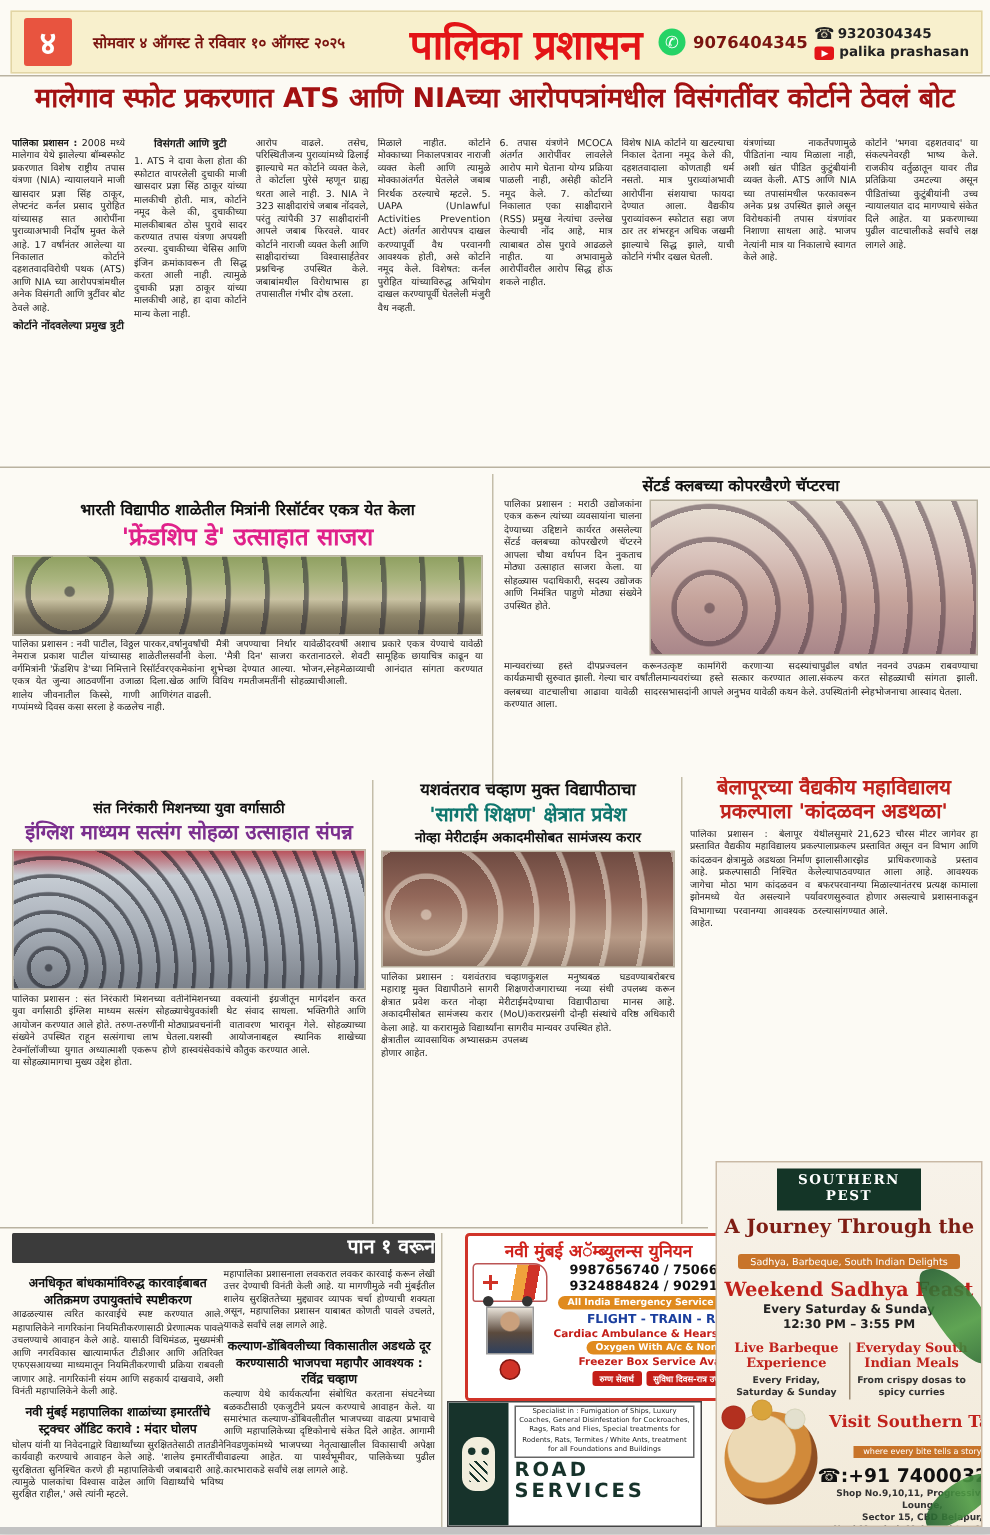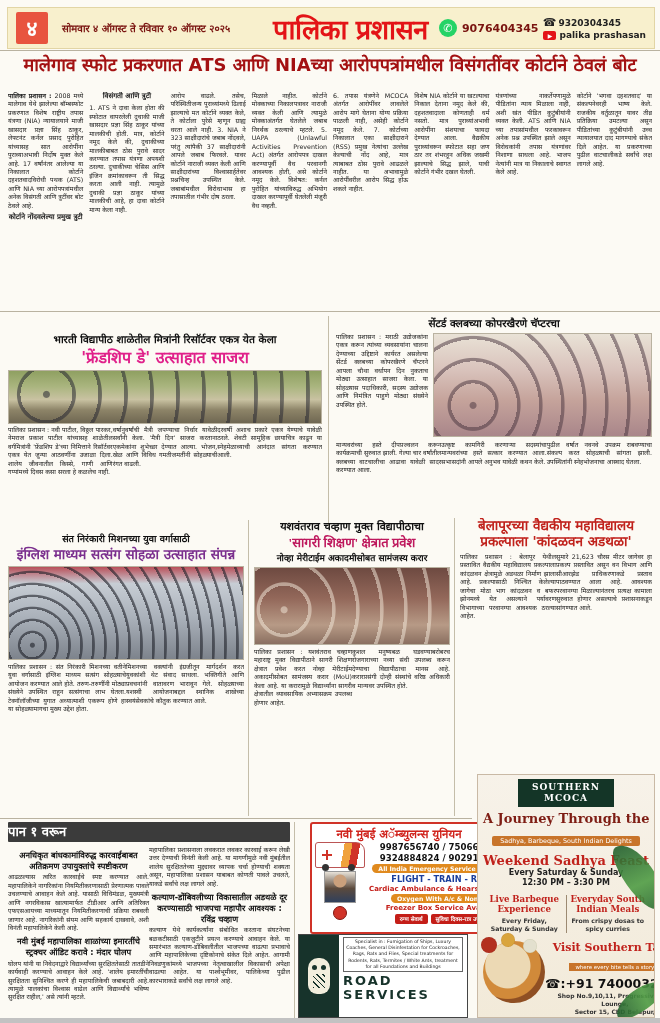--- a/index.html
+++ b/index.html
@@ -44,21 +44,21 @@
   .photo-club{background:linear-gradient(180deg,#e9e2d6 0%,#d9c3bc 35%,#c5a39b 65%,#a9868a 100%);}
   .photo-club:after{content:"";position:absolute;inset:0;
      background:repeating-radial-gradient(circle at 18% 70%,rgba(70,50,60,.5) 0 3px,transparent 4px 22px);}
   .photo-crowd{background:linear-gradient(180deg,#b9505a 0%,#c7cdd4 18%,#aab1ba 55%,#7d838c 100%);}
   .photo-crowd:after{content:"";position:absolute;inset:0;
      background:repeating-radial-gradient(circle at 10% 85%,rgba(30,32,40,.6) 0 2px,transparent 3px 12px);}
   .photo-mou{background:linear-gradient(180deg,#6e4a41 0%,#93685a 40%,#b79a86 75%,#8a6f60 100%);}
   .photo-mou:after{content:"";position:absolute;inset:0;
      background:repeating-radial-gradient(circle at 15% 55%,rgba(245,235,220,.5) 0 3px,transparent 4px 24px);}
   
-  .p1bar{background:#3b3b3b;color:#fff;text-align:left;font-size:13px;font-weight:bold;
+  .p1bar{background:#3b3b3b;color:#fff;text-align:right;font-size:13px;font-weight:bold;
          height:20px;line-height:20px;border-radius:1px;}
   .p1hl{font-size:8.2px;font-weight:bold;color:#111;line-height:1.3;margin:4px 0 2px 0;text-align:center;}
   
   .ad{position:absolute;background:#fff;overflow:hidden;}
   .ad-amb{border:2px solid #d03328;border-radius:3px;padding:2px 3px;}
   .amb-title{text-align:center;color:#d0231c;font-size:11.5px;font-weight:900;white-space:nowrap;}
   .amb-body{display:flex;gap:4px;margin-top:1px;}
   .amb-left{width:50px;display:flex;flex-direction:column;align-items:center;gap:3px;}
   .van{width:48px;height:24px;background:#fff;border:1px solid #b55;border-radius:3px 9px 2px 2px;position:relative;
        background-image:linear-gradient(100deg,transparent 55%,#f0a23c 55% 70%,#d03328 70% 85%,transparent 85%);}
@@ -208,21 +208,21 @@
     <div class="grid g2 txt" style="height:158px;">
       <p>पालिका प्रशासन : संत निरंकारी मिशनच्या वतीने युवा वर्गासाठी इंग्लिश माध्यम सत्संग सोहळ्याचे आयोजन करण्यात आले होते. तरुण-तरुणींनी मोठ्या संख्येने उपस्थित राहून सत्संगाचा लाभ घेतला. टेक्नॉलॉजीच्या युगात अध्यात्माशी एकरूप होणे हा या सोहळ्यामागचा मुख्य उद्देश होता.</p>
       <p>मिशनच्या वक्त्यांनी इंग्रजीतून मार्गदर्शन करत युवकांशी थेट संवाद साधला. भक्तिगीते आणि प्रवचनांनी वातावरण भारावून गेले. सोहळ्याच्या यशस्वी आयोजनाबद्दल स्थानिक शाखेच्या स्वयंसेवकांचे कौतुक करण्यात आले.</p>
     </div>
   </div>
 
   <div class="vr" style="left:248px;top:520px;height:296px;"></div>
 
   <div class="art" style="top:518px;left:254px;width:196px;height:296px;">
     <div class="kick" style="font-size:11px;">यशवंतराव चव्हाण मुक्त विद्यापीठाचा</div>
-    <div class="hl" style="font-size:13px;color:#be185d;font-family:Liberation Serif, serif;">'सागरी शिक्षण' क्षेत्रात प्रवेश</div>
+    <div class="hl" style="font-size:13px;color:#0f766e;">'सागरी शिक्षण' क्षेत्रात प्रवेश</div>
     <div class="kick" style="font-size:9px;">नोव्हा मेरीटाईम अकादमीसोबत सामंजस्य करार</div>
     <div class="ph-box photo-mou" style="height:76px;margin:3px 0;"></div>
     <div class="grid g2 txt" style="height:170px;">
       <p>पालिका प्रशासन : यशवंतराव चव्हाण महाराष्ट्र मुक्त विद्यापीठाने सागरी शिक्षण क्षेत्रात प्रवेश करत नोव्हा मेरीटाईम अकादमीसोबत सामंजस्य करार (MoU) केला आहे. या करारामुळे विद्यार्थ्यांना सागरी क्षेत्रातील व्यावसायिक अभ्यासक्रम उपलब्ध होणार आहेत.</p>
       <p>कुशल मनुष्यबळ घडवण्याबरोबरच रोजगाराच्या नव्या संधी उपलब्ध करून देण्याचा विद्यापीठाचा मानस आहे. करारप्रसंगी दोन्ही संस्थांचे वरिष्ठ अधिकारी व मान्यवर उपस्थित होते.</p>
     </div>
   </div>
 
   <div class="vr" style="left:454px;top:518px;height:298px;"></div>
 
@@ -293,27 +293,27 @@
         <div>SERVICES</div>
       </div>
 
     </div>
   </div>
 
   <div class="ad ad-st" style="top:774px;left:477px;width:166px;height:234px;">
     <div class="leaf" style="width:74px;height:30px;right:-22px;top:86px;transform:rotate(55deg);"></div>
     <div class="leaf" style="width:56px;height:22px;right:-14px;bottom:6px;transform:rotate(-35deg);"></div>
     <div class="st-logo">
-      <div>SOUTHERN</div><div>MCOCA</div>
+      <div>SOUTHERN</div><div>PEST</div>
     </div>
     <div class="st-h1">A Journey Through the South!</div>
     <div><span class="st-badge">Sadhya, Barbeque, South Indian Delights</span></div>
     <div class="st-feast">Weekend Sadhya Feast</div>
     <div class="st-sub">Every Saturday &amp; Sunday</div>
-    <div class="st-sub">12:30 PM – 3:30 PM</div>
+    <div class="st-sub">12:30 PM – 3:55 PM</div>
     <div class="st-cols">
       <div class="st-col">
         <div class="st-ct">Live Barbeque Experience</div>
         <div class="st-cs">Every Friday, Saturday &amp; Sunday</div>
       </div>
       <div class="st-col">
         <div class="st-ct">Everyday South Indian Meals</div>
         <div class="st-cs">From crispy dosas to spicy curries</div>
       </div>
     </div>

